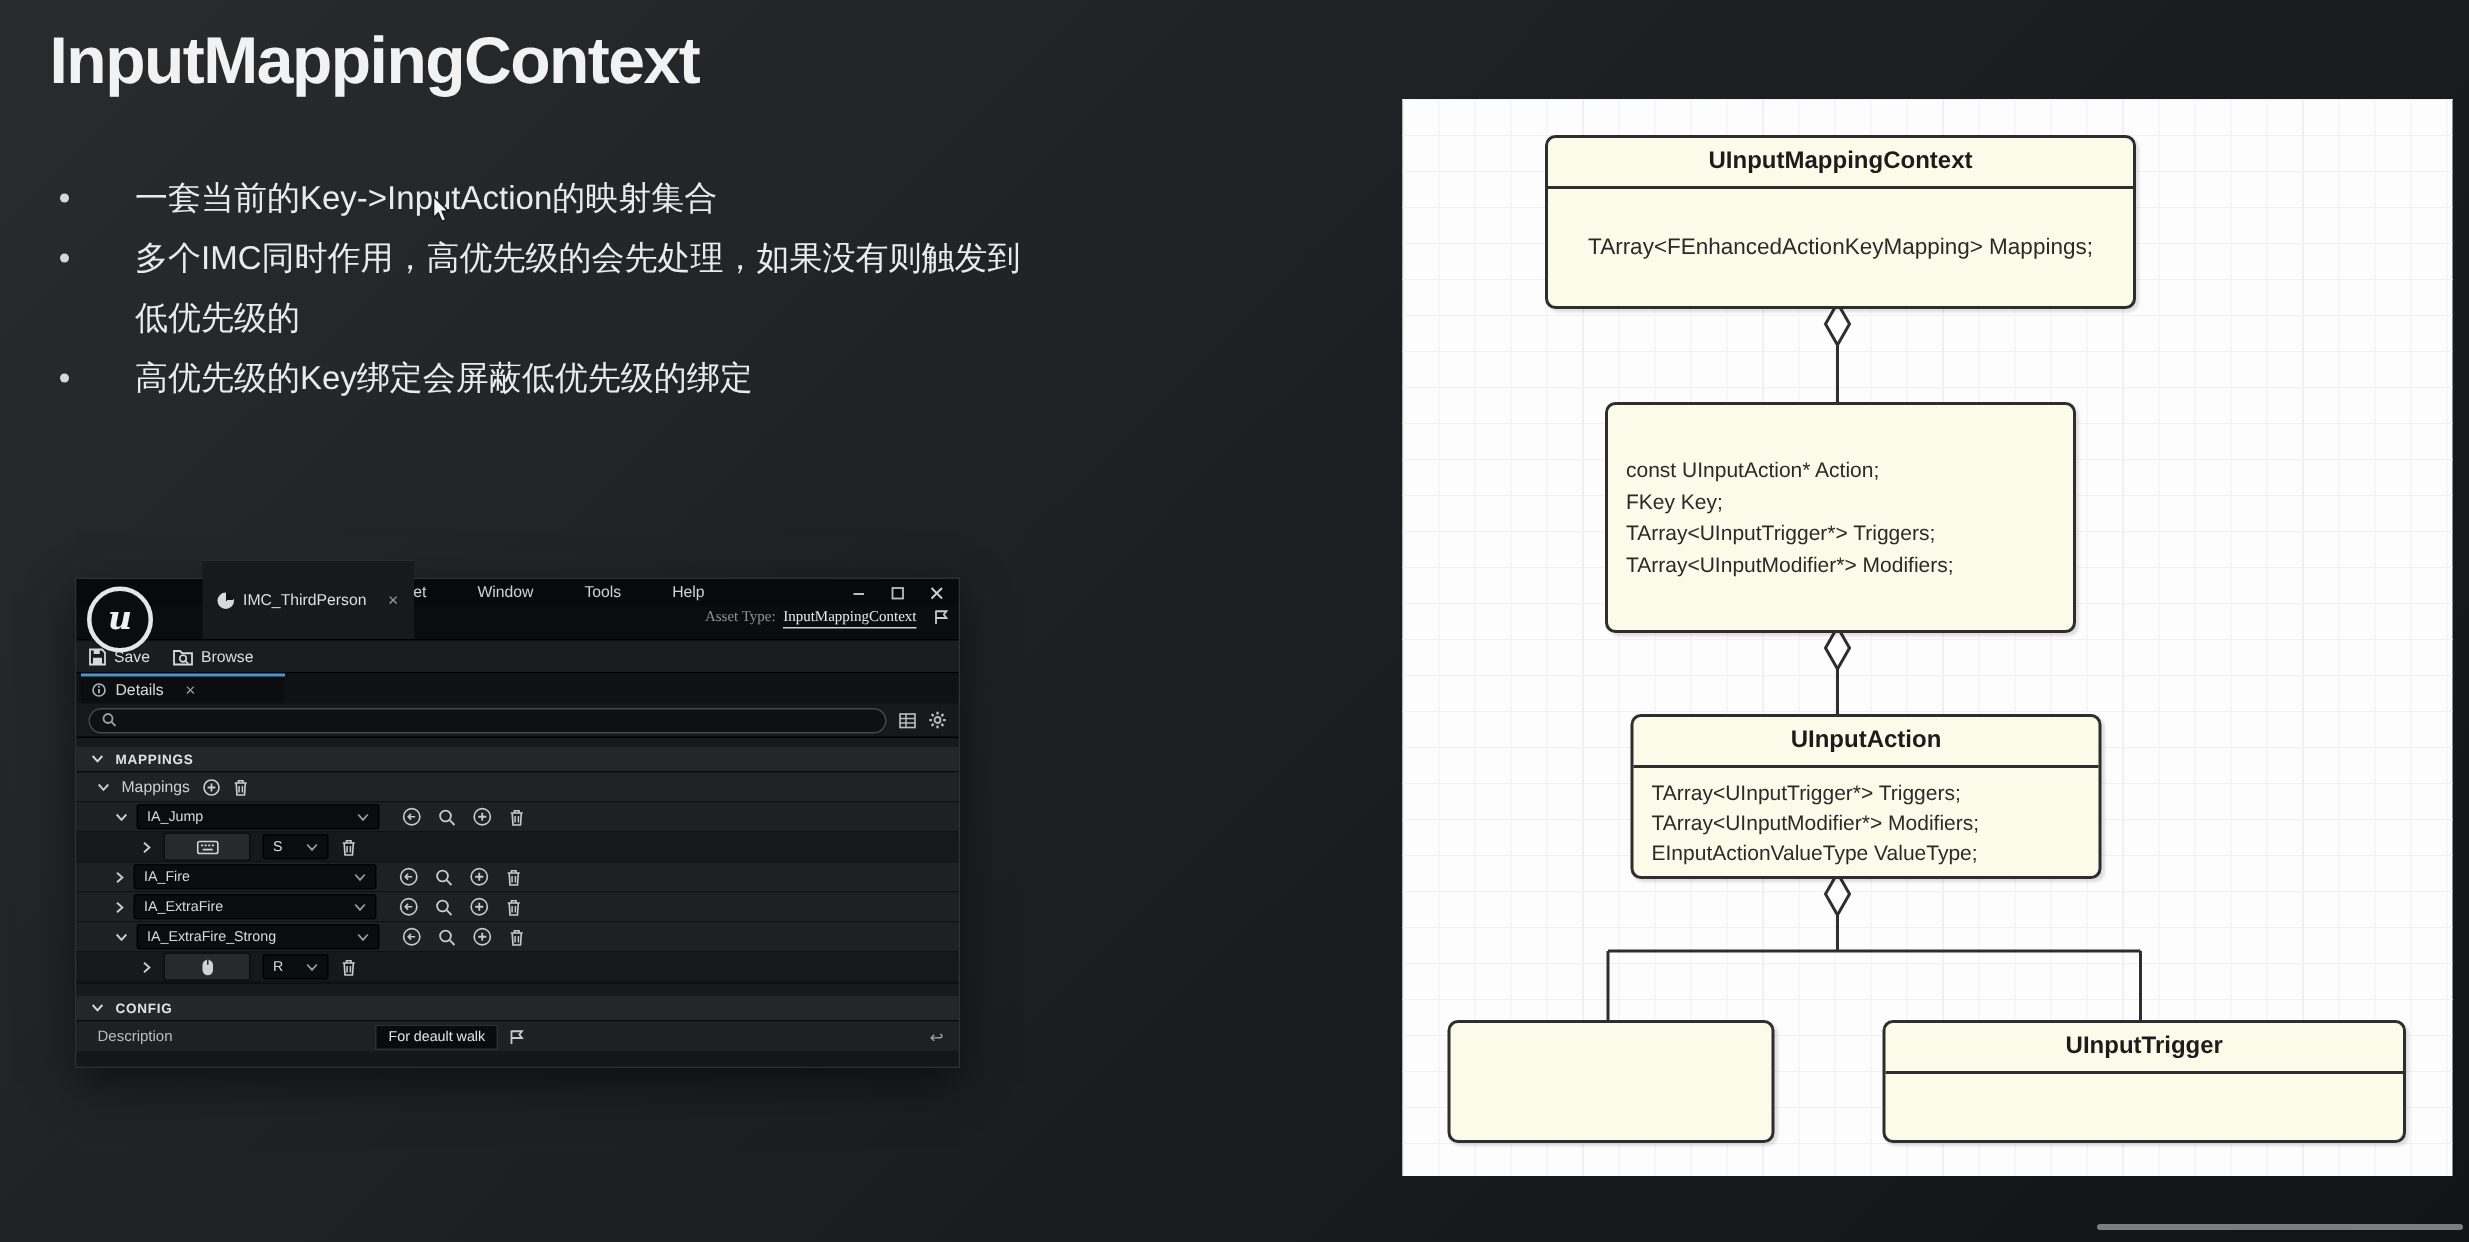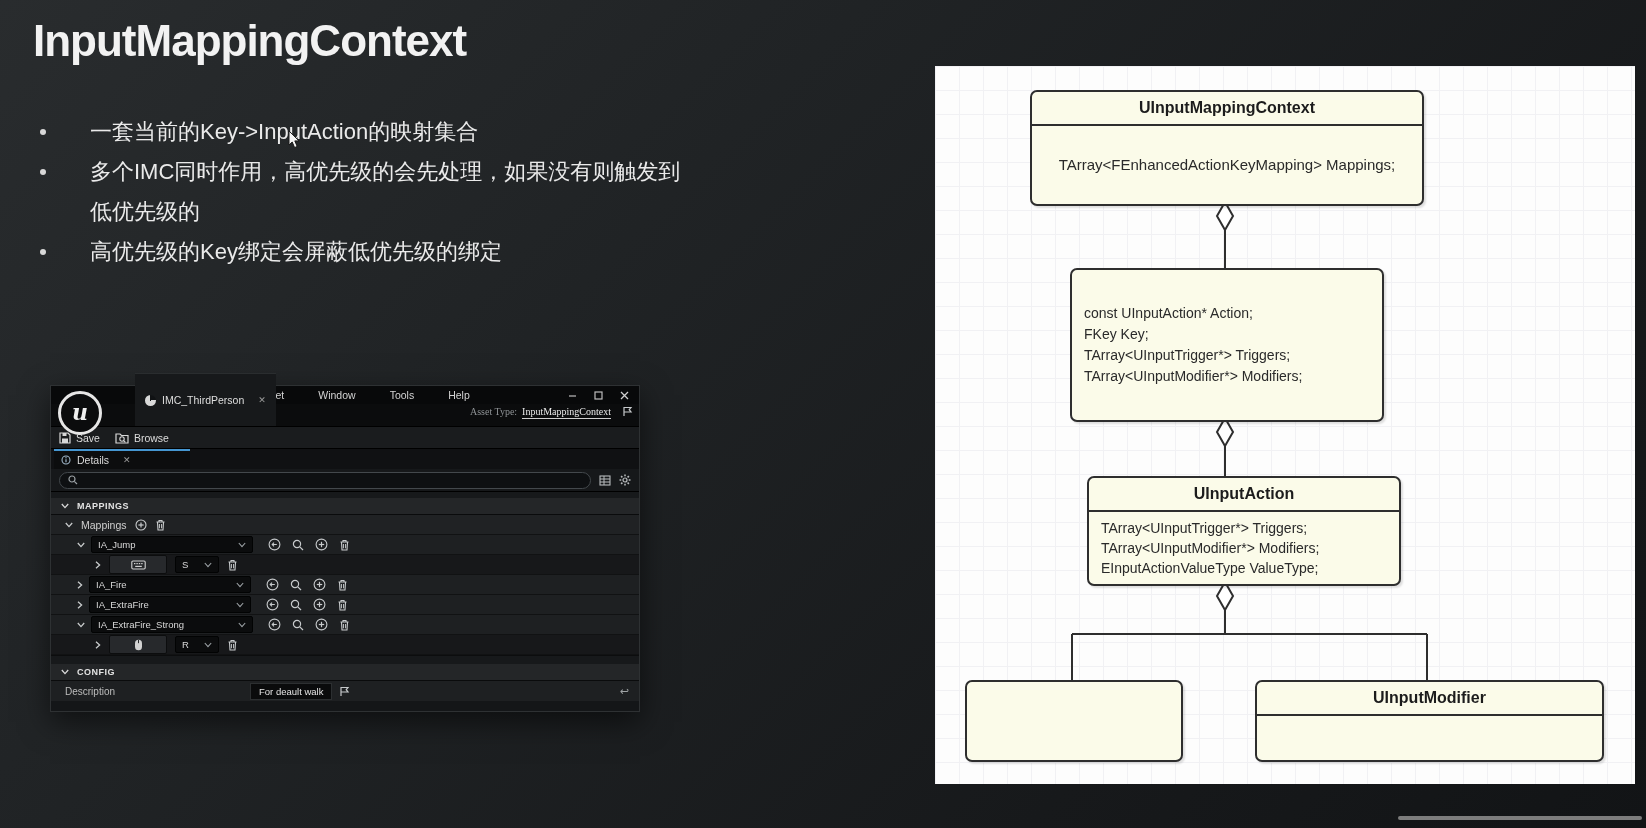--- a/index.html
+++ b/index.html
@@ -494,21 +494,21 @@
         <span>EInputActionValueType ValueType;</span>
       </div>
     </div>
 
     <div class="uml b4">
       <div class="empty"></div>
     </div>
 
     <div class="uml b5">
       <div class="hd">
-          <span>UInputModifier</span>
+          <span>UInputTrigger</span>
         </div>
       <div class="empty"></div>
     </div>
 
   </div>
 
   <div class="footer-line"></div>
 </div>
 
 </body></html>

